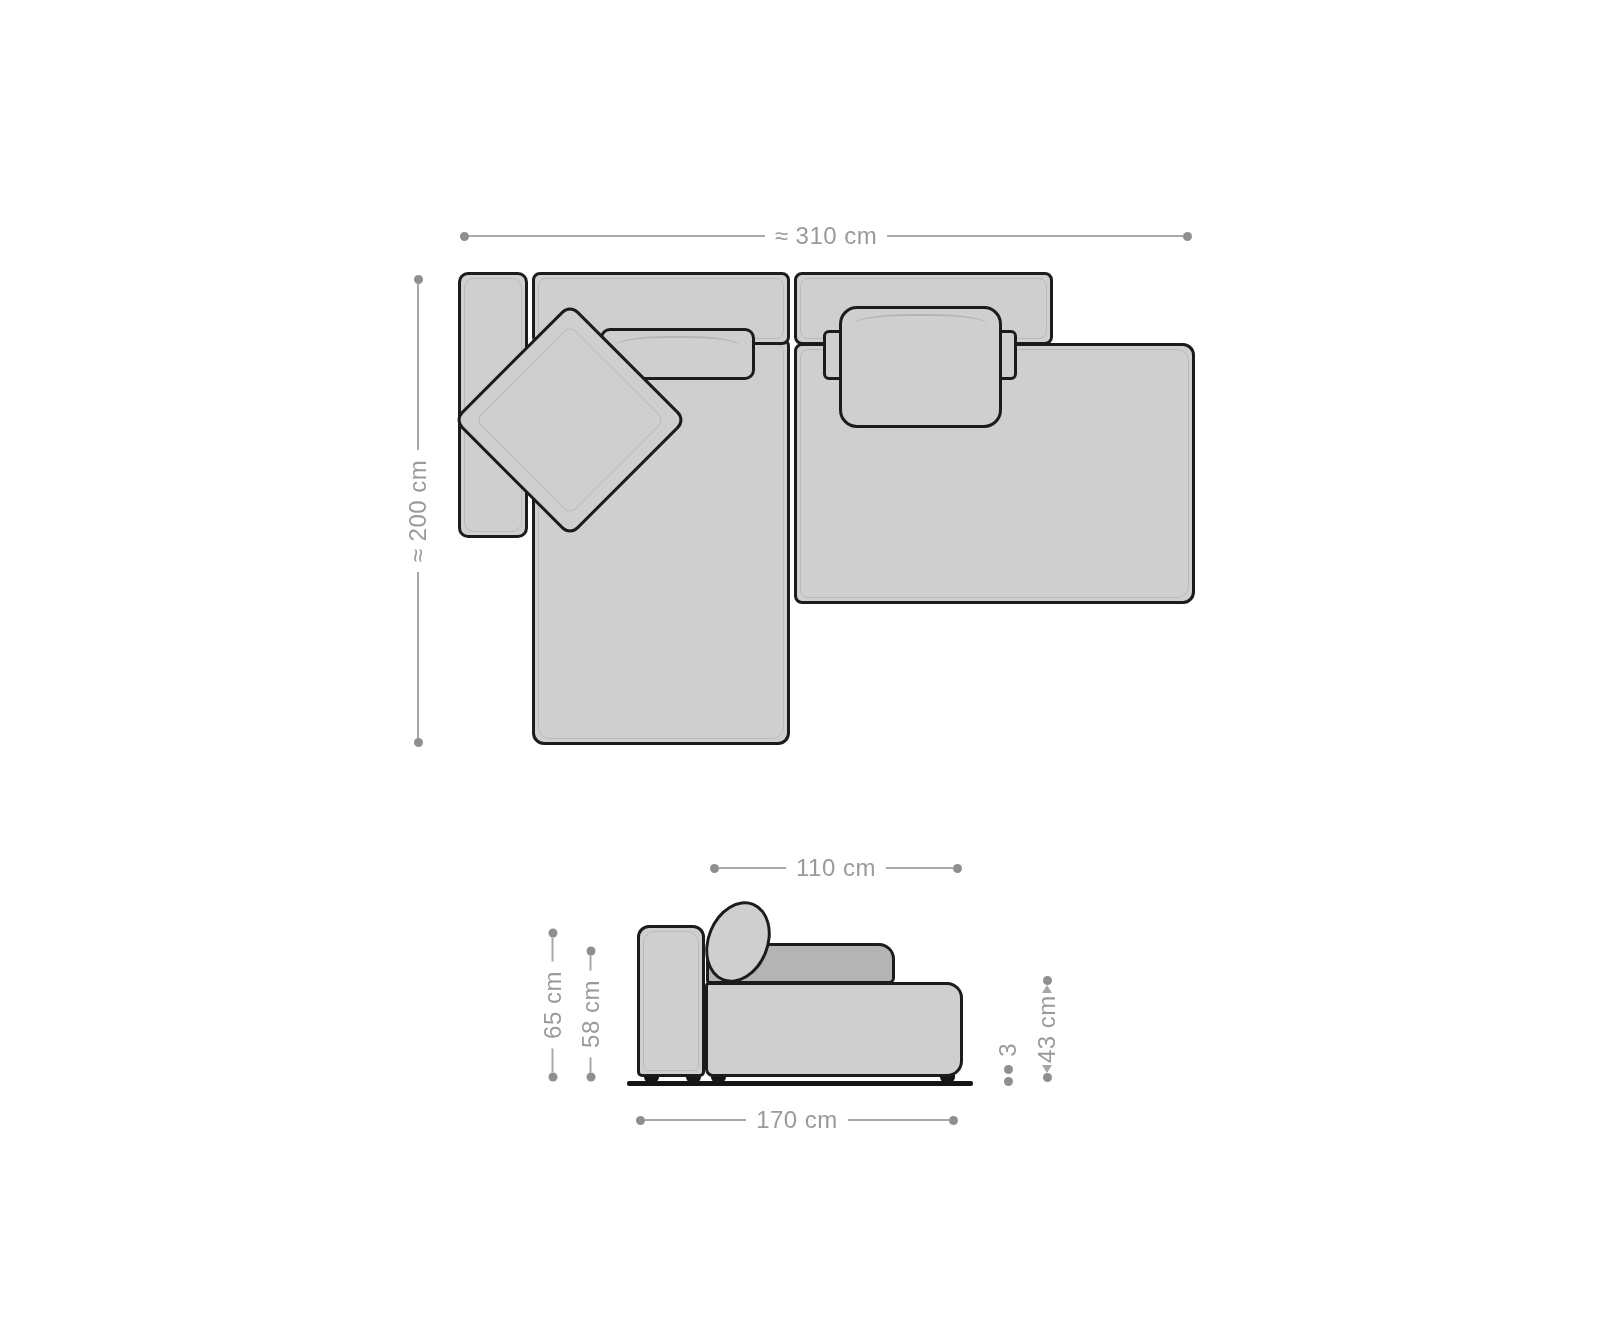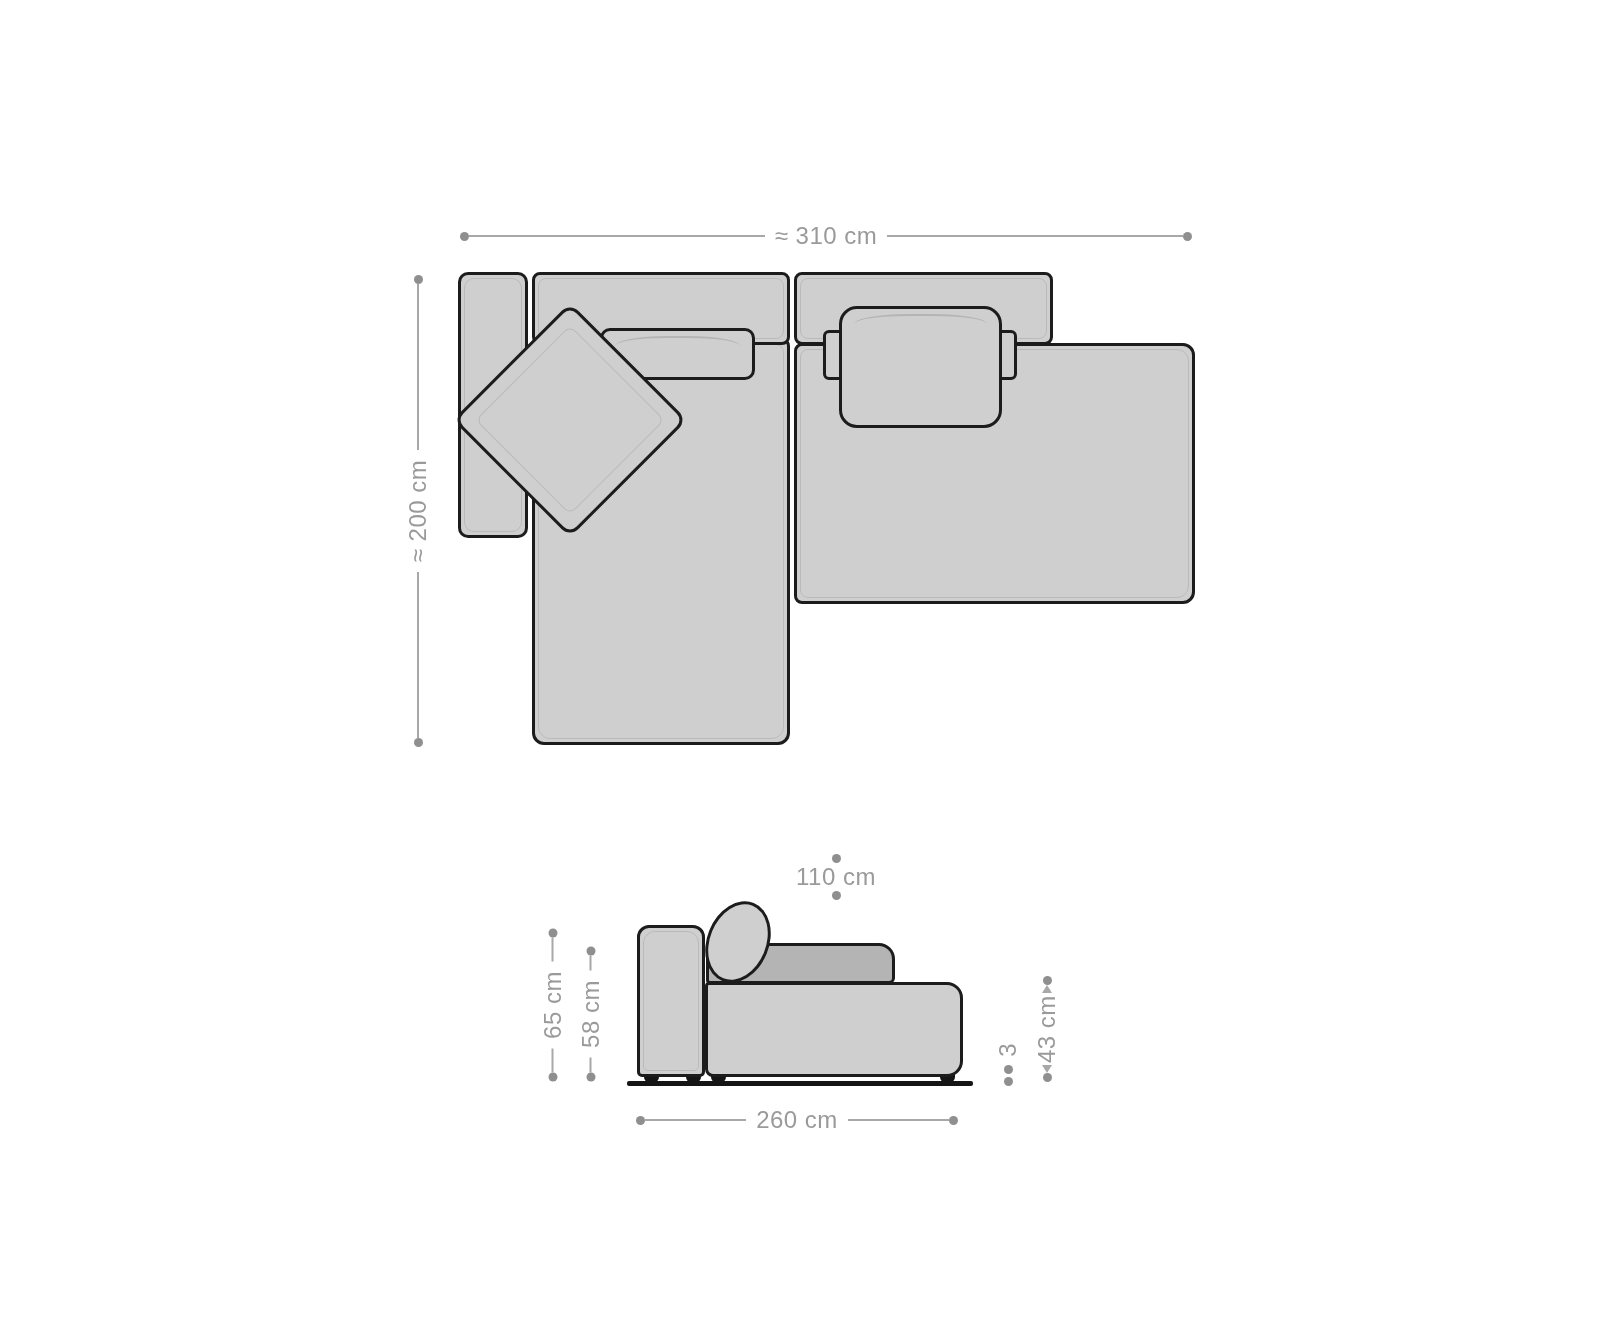--- a/index.html
+++ b/index.html
@@ -107,21 +107,21 @@
     </div>
 
     <div class="part" style="left:487px;top:337px;width:166px;height:166px;border-radius:12px;transform:rotate(45deg);z-index:5;">
       <span class="inner" style="inset:13px;border-radius:8px;"></span>
     </div>
 
   </div>
 
   <div>
 
-    <div class="dim" style="left:710px;top:854px;width:252px;flex-direction:column;">
+    <div class="dim" style="left:710px;top:854px;width:252px;">
       <span class="dot"></span>
       <span class="seg"></span>
       <span class="lbl">110 cm</span>
       <span class="seg"></span>
       <span class="dot"></span>
     </div>
 
     <div class="part part-dark" style="left:706px;top:943px;width:189px;height:41px;border-radius:4px 16px 6px 4px;z-index:1;"></div>
 
     <div class="part" style="left:637px;top:925px;width:68px;height:152px;border-radius:12px 12px 5px 5px;z-index:2;">
@@ -165,19 +165,19 @@
 
     <div>
       <span class="lbl-abs" style="left:996px;top:1038px;width:24px;height:24px;">3</span>
       <span class="dot-abs" style="left:1004px;top:1065px;"></span>
       <span class="dot-abs" style="left:1004px;top:1077px;"></span>
     </div>
 
     <div class="dim" style="left:636px;top:1106px;width:322px;">
       <span class="dot"></span>
       <span class="seg"></span>
-      <span class="lbl">260 cm</span>
+      <span class="lbl">170 cm</span>
       <span class="seg"></span>
       <span class="dot"></span>
     </div>
 
   </div>
 </div>
 
 </body></html>

